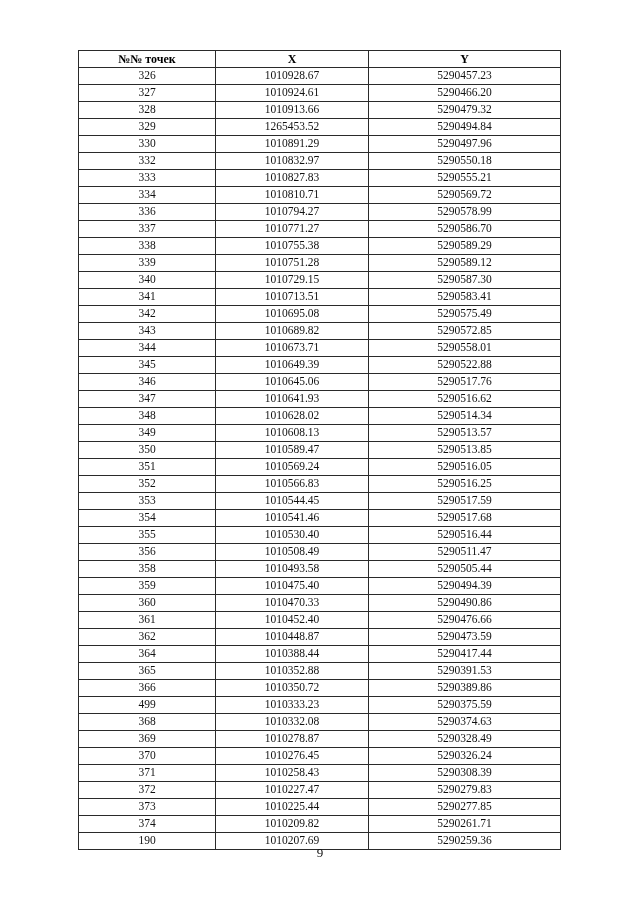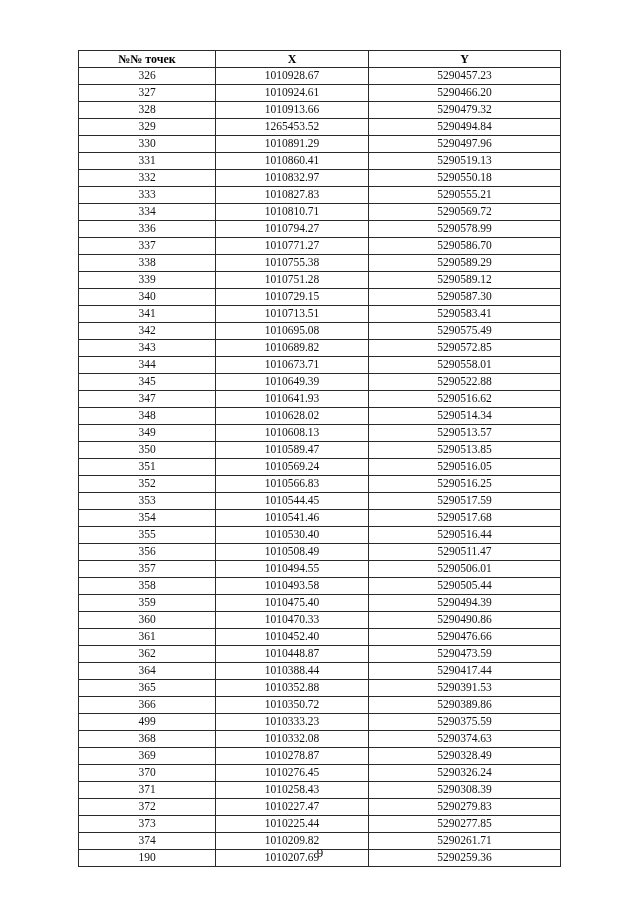--- a/index.html
+++ b/index.html
@@ -92,25 +92,20 @@
           <td>329</td>
           <td>1265453.52</td>
           <td>5290494.84</td>
         </tr>
         <tr>
           <td>330</td>
           <td>1010891.29</td>
           <td>5290497.96</td>
         </tr>
         <tr>
-          <td>331</td>
-          <td>1010860.41</td>
-          <td>5290519.13</td>
-        </tr>
-        <tr>
           <td>332</td>
           <td>1010832.97</td>
           <td>5290550.18</td>
         </tr>
         <tr>
           <td>333</td>
           <td>1010827.83</td>
           <td>5290555.21</td>
         </tr>
         <tr>
@@ -162,20 +157,25 @@
           <td>344</td>
           <td>1010673.71</td>
           <td>5290558.01</td>
         </tr>
         <tr>
           <td>345</td>
           <td>1010649.39</td>
           <td>5290522.88</td>
         </tr>
         <tr>
+          <td>346</td>
+          <td>1010645.06</td>
+          <td>5290517.76</td>
+        </tr>
+        <tr>
           <td>347</td>
           <td>1010641.93</td>
           <td>5290516.62</td>
         </tr>
         <tr>
           <td>348</td>
           <td>1010628.02</td>
           <td>5290514.34</td>
         </tr>
         <tr>
@@ -212,25 +212,20 @@
           <td>355</td>
           <td>1010530.40</td>
           <td>5290516.44</td>
         </tr>
         <tr>
           <td>356</td>
           <td>1010508.49</td>
           <td>5290511.47</td>
         </tr>
         <tr>
-          <td>357</td>
-          <td>1010494.55</td>
-          <td>5290506.01</td>
-        </tr>
-        <tr>
           <td>358</td>
           <td>1010493.58</td>
           <td>5290505.44</td>
         </tr>
         <tr>
           <td>359</td>
           <td>1010475.40</td>
           <td>5290494.39</td>
         </tr>
         <tr>

